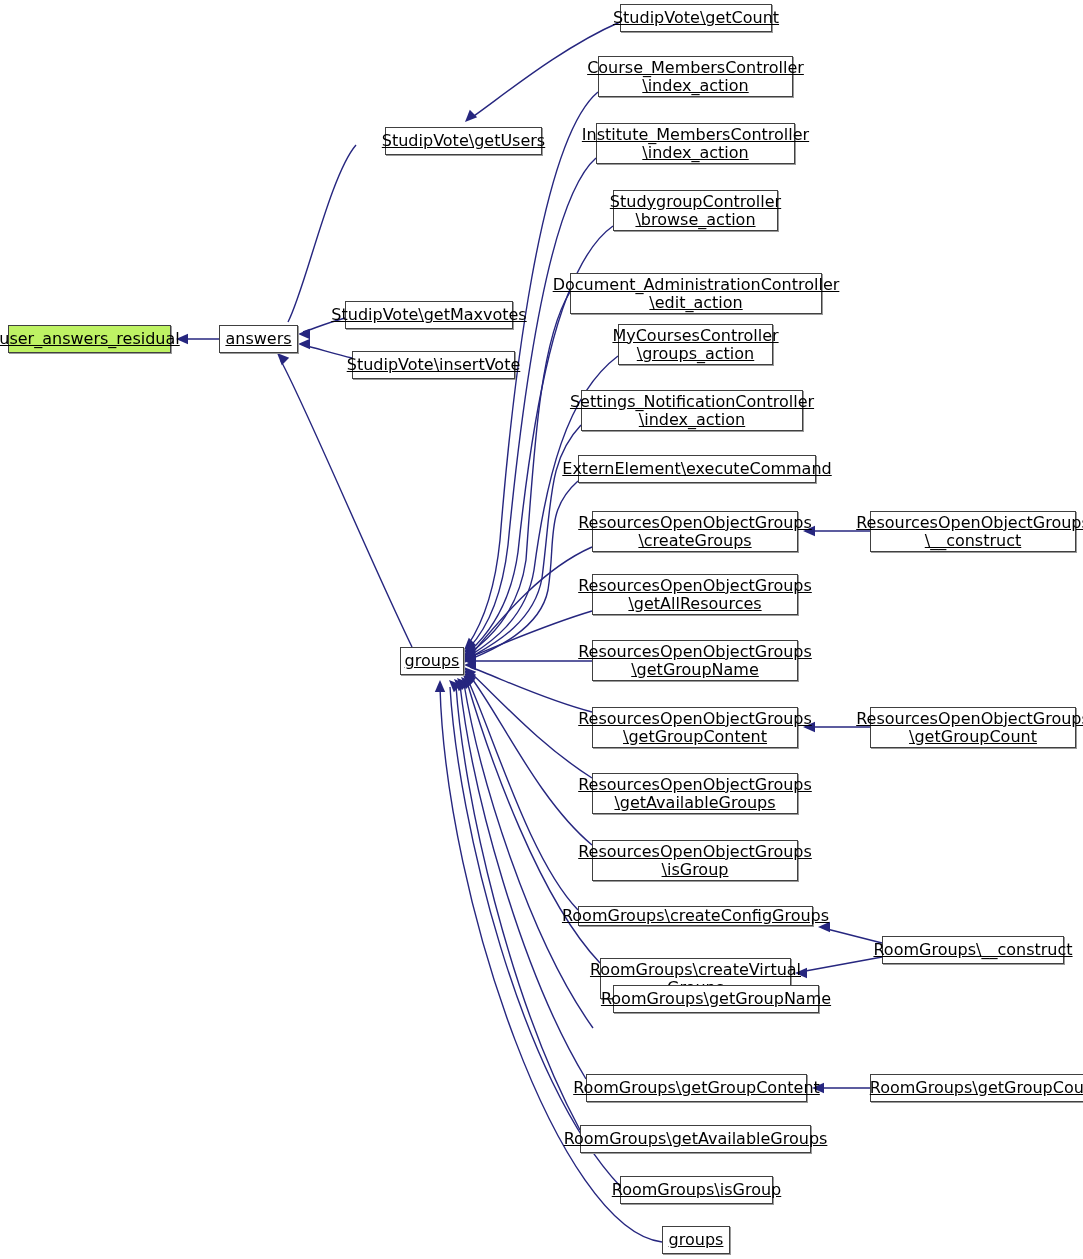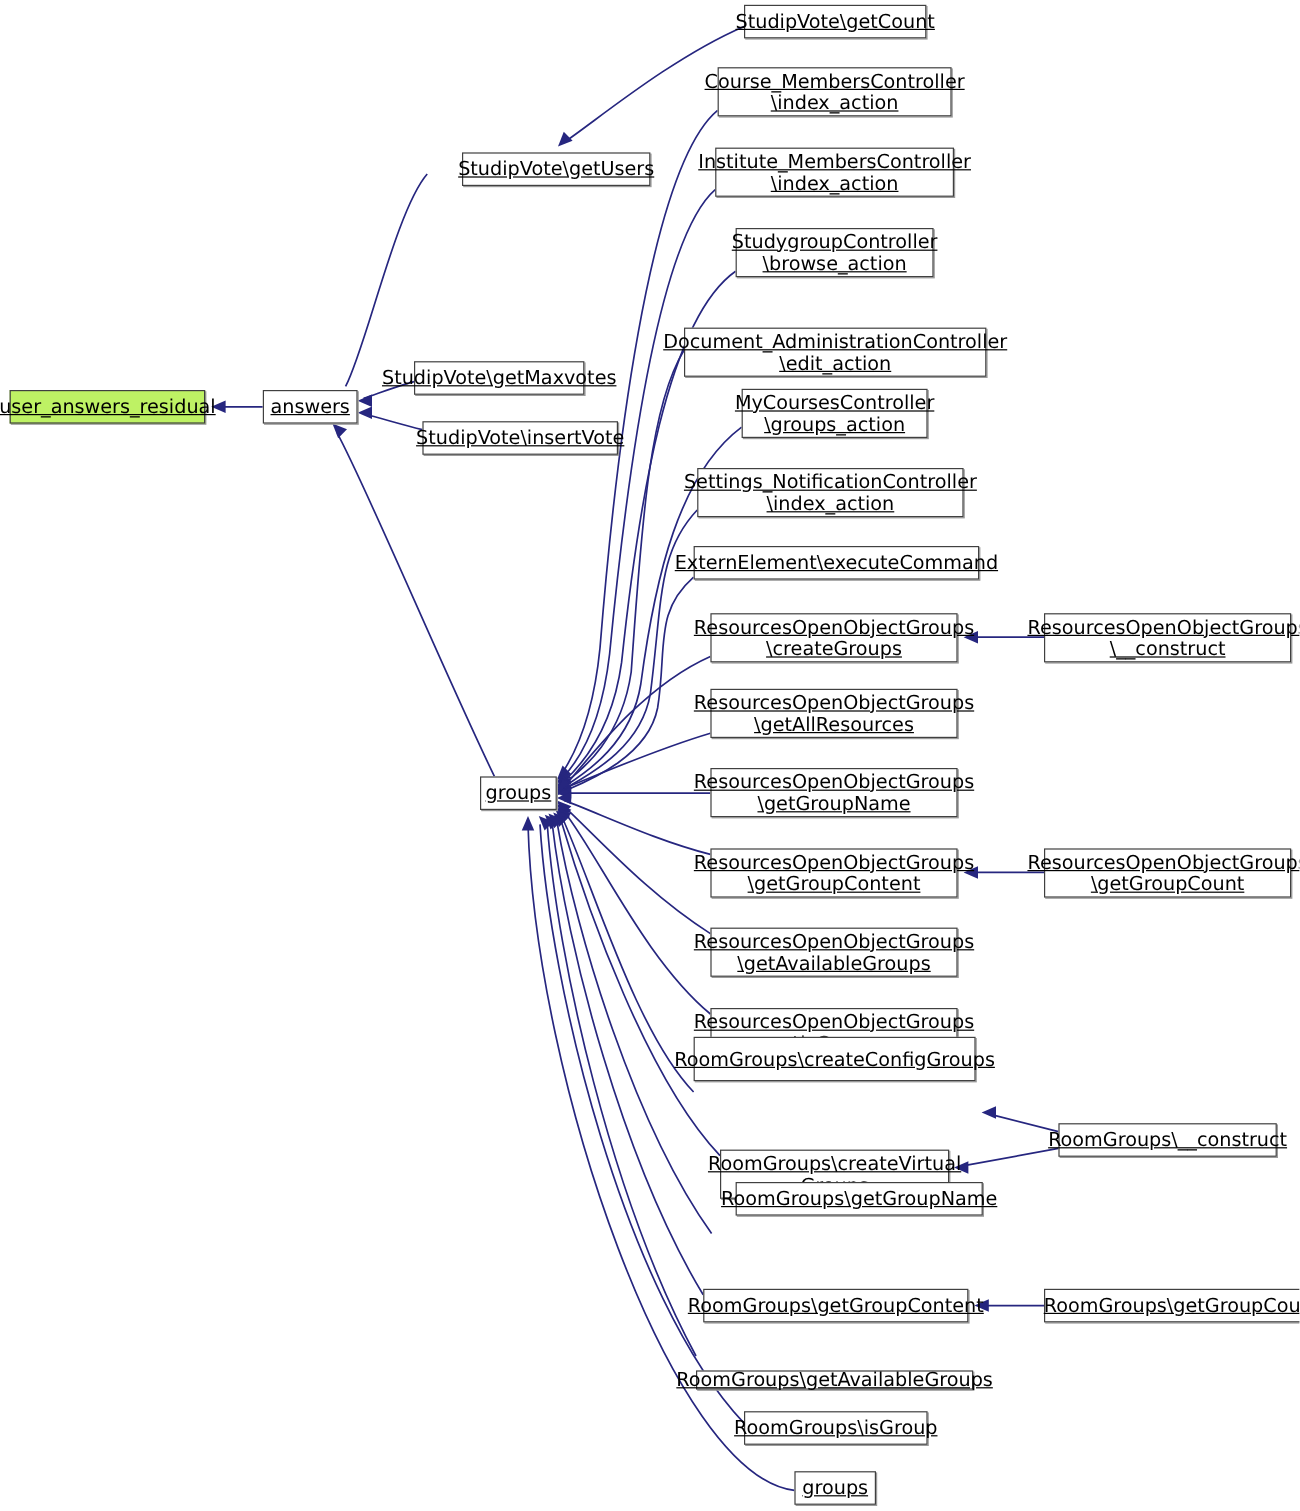--- a/index.html
+++ b/index.html
@@ -115,21 +115,21 @@
       <path d="M882,943 L823,928" fill="none" stroke="#26267f" stroke-width="1.4"></path>
       <polygon points="818,927 830,921.8 830,932.2" fill="#26267f"></polygon>
       <path d="M882,957 L800,972" fill="none" stroke="#26267f" stroke-width="1.4"></path>
       <polygon points="795,973 807,967.8 807,978.2" fill="#26267f"></polygon>
       <path d="M870,1088 L817,1088" fill="none" stroke="#26267f" stroke-width="1.4"></path>
       <polygon points="812,1088 824,1082.8 824,1093.2" fill="#26267f"></polygon>
     </svg>
 <div class="node root" style="left: 8px; top: 325px; width: 163px; height: 28px;"><span class="lbl">user_answers_residual</span></div>
     <div class="node" style="left: 219px; top: 325px; width: 79px; height: 28px;"><span class="lbl">answers</span></div>
     <div class="node" style="left: 356px; top: 127px; width: 157px; height: 28px; margin-left: 29px;"><span class="lbl">StudipVote\getUsers</span></div>
-    <div class="node" style="left: 345px; top: 301px; width: 142px; height: 28px;"><span class="lbl">StudipVote\getMaxvotes</span></div>
+    <div class="node" style="left: 345px; top: 301px; width: 168px; height: 28px;"><span class="lbl">StudipVote\getMaxvotes</span></div>
     <div class="node" style="left: 352px; top: 351px; width: 163px; height: 28px;"><span class="lbl">StudipVote\insertVote</span></div>
     <div class="node" style="left: 620px; top: 4px; width: 152px; height: 28px;"><span class="lbl">StudipVote\getCount</span></div>
     <div class="node" style="left: 598px; top: 56px; width: 195px; height: 41px;"><span class="lbl">Course_MembersController
 \index_action</span></div>
     <div class="node" style="left: 596px; top: 123px; width: 199px; height: 41px;"><span class="lbl">Institute_MembersController
 \index_action</span></div>
     <div class="node" style="left: 613px; top: 190px; width: 165px; height: 41px;"><span class="lbl">StudygroupController
 \browse_action</span></div>
     <div class="node" style="left: 570px; top: 256px; width: 252px; height: 41px; margin-top: 17px;"><span class="lbl">Document_AdministrationController
 \edit_action</span></div>
@@ -148,23 +148,23 @@
     <div class="node" style="left: 592px; top: 640px; width: 206px; height: 41px;"><span class="lbl">ResourcesOpenObjectGroups
 \getGroupName</span></div>
     <div class="node" style="left: 592px; top: 707px; width: 206px; height: 41px;"><span class="lbl">ResourcesOpenObjectGroups
 \getGroupContent</span></div>
     <div class="node" style="left: 870px; top: 707px; width: 206px; height: 41px;"><span class="lbl">ResourcesOpenObjectGroups
 \getGroupCount</span></div>
     <div class="node" style="left: 592px; top: 773px; width: 206px; height: 41px;"><span class="lbl">ResourcesOpenObjectGroups
 \getAvailableGroups</span></div>
     <div class="node" style="left: 592px; top: 840px; width: 206px; height: 41px;"><span class="lbl">ResourcesOpenObjectGroups
 \isGroup</span></div>
-    <div class="node" style="left: 578px; top: 864px; width: 235px; height: 37px;"><span class="lbl">RoomGroups\createConfigGroups</span></div>
+    <div class="node" style="left: 578px; top: 906px; width: 235px; height: 20px;"><span class="lbl">RoomGroups\createConfigGroups</span></div>
     <div class="node" style="left: 882px; top: 936px; width: 182px; height: 28px;"><span class="lbl">RoomGroups\__construct</span></div>
     <div class="node" style="left: 600px; top: 958px; width: 191px; height: 41px;"><span class="lbl">RoomGroups\createVirtual
 Groups</span></div>
     <div class="node" style="left: 593px; top: 985px; width: 206px; height: 28px; margin-left: 20px;"><span class="lbl">RoomGroups\getGroupName</span></div>
     <div class="node" style="left: 586px; top: 1074px; width: 221px; height: 28px;"><span class="lbl">RoomGroups\getGroupContent</span></div>
     <div class="node" style="left: 870px; top: 1074px; width: 230px; height: 28px;"><span class="lbl">RoomGroups\getGroupCount</span></div>
-    <div class="node" style="left: 580px; top: 1125px; width: 231px; height: 16px; margin-top: 17px;"><span class="lbl">RoomGroups\getAvailableGroups</span></div>
+    <div class="node" style="left: 580px; top: 1125px; width: 231px; height: 28px;"><span class="lbl">RoomGroups\getAvailableGroups</span></div>
     <div class="node" style="left: 620px; top: 1176px; width: 153px; height: 28px;"><span class="lbl">RoomGroups\isGroup</span></div>
     <div class="node" style="left: 662px; top: 1226px; width: 68px; height: 28px;"><span class="lbl">groups</span></div>
   </div>
 
 </body></html>

